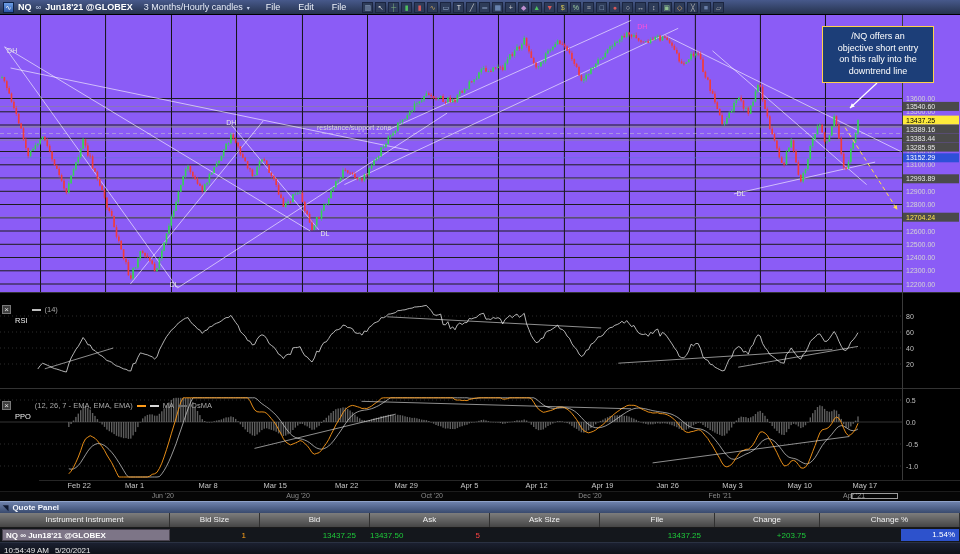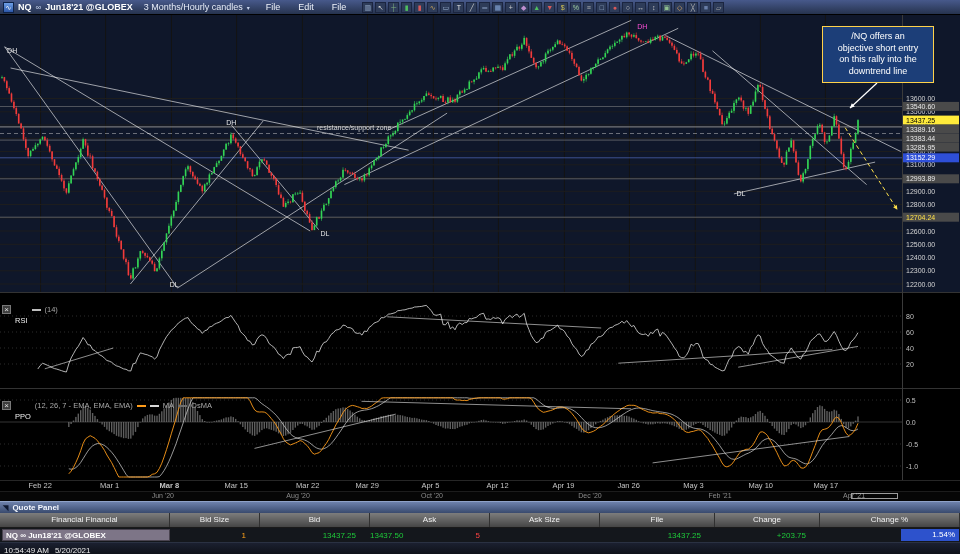--- a/index.html
+++ b/index.html
@@ -14,38 +14,38 @@
   .inf{color:#c9d5ee;font-size:8px;}
   .contract{font-weight:bold;}
   .tf{margin-left:7px;color:#e6ecf8;}
   .caret{font-size:6px;color:#c9d5ee;}
   .menu{margin-left:10px;color:#eef2fa;padding:0 2px;cursor:default;}
   .menu:first-of-type{margin-left:15px;}
   .tb-icons{display:flex;gap:2px;margin-left:10px;flex:1;overflow:hidden;}
   .tbi{width:11px;height:11px;flex:none;background:#2e3c59;border:1px solid #1b2540;font-size:7px;
        line-height:10px;text-align:center;box-sizing:border-box;}
   
-  .chart{position:relative;height:277px;background:#0f172a;}
+  .chart{position:relative;height:277px;background:#8b5cf6;}
   .chart svg,.panel svg{position:absolute;left:0;top:0;}
   .panel{position:relative;background:#000;}
   .rsi{height:96px;}
   .ppo{height:92px;}
   .phead{position:absolute;top:2px;left:2px;display:flex;align-items:center;gap:4px;
          font-size:7.5px;color:#cfcfcf;z-index:3;}
   .pt{color:#f0f0f0;margin-top:22px;}
   .pp{color:#a8a8a8;}
   .pclose{width:9px;height:9px;background:#3e3e3e;border:1px solid #787878;color:#e0e0e0;
           font-size:8px;line-height:8px;text-align:center;box-sizing:border-box;}
   .sw{width:9px;height:2px;background:#bdbdbd;display:inline-block;}
   .note{position:absolute;left:822px;top:11px;width:112px;padding:4px 2px;z-index:4;
         font-size:9px;line-height:1.3;text-align:center;color:#fff;white-space:pre-line;
         box-sizing:border-box;}
   .axis-hit{position:absolute;right:0;top:0;width:57px;height:100%;z-index:2;}
   
-  .dates{position:relative;height:10px;background:#000;font-size:7.5px;color:#c6c6c6;border-top:1px solid #262626;}
+  .dates{position:relative;height:10px;background:#000;font-size:7.5px;color:#c6c6c6;border-top:1px solid #262626;margin-left:39px;}
   .dates span{position:absolute;top:0;}
   .mini{position:relative;height:9px;background:#060606;font-size:7px;color:#8b8b8b;border-top:1px solid #1c1c1c;}
   .mini span{position:absolute;top:0;}
   .minisel{position:absolute;top:1px;height:6px;border:1px solid #cfcfcf;opacity:.75;box-sizing:border-box;}
   
   .qp-title{height:12px;background:linear-gradient(#6d81ab,#394a6e);display:flex;align-items:center;gap:4px;
             font-size:8px;font-weight:bold;color:#f2f6fe;padding-left:3px;border-top:1px solid #8fa2c8;box-sizing:border-box;}
   .qp-tri{color:#0e1830;font-size:7px;line-height:7px;}
   .qpgrid{display:grid;grid-template-columns:170px 90px 110px 120px 110px 115px 105px 1fr;}
   .qp-head{height:14px;background:linear-gradient(#7d7d7d,#454545);font-size:8px;color:#f2f2f2;
@@ -1315,22 +1315,22 @@
       <span class="sw" id="sw-ppo" style="background: rgb(255, 156, 26);"></span>
       <span class="sw" id="sw-ma" style="background: rgb(216, 216, 216);"></span>
       <span class="pp">MA</span>
       <span class="sw" id="sw-osma" style="background: rgb(110, 110, 110);"></span>
       <span class="pp">OsMA</span>
     </div>
   </div>
 
   <div class="dates">
       <span style="left: 28.52px;">Feb 22</span>
-      <span style="left: 100px; text-align: center;">Mar 1</span>
-      <span style="left: 159.488px; font-weight: bold;">Mar 8</span>
+      <span style="left: 86px; text-align: center;">Mar 1</span>
+      <span style="left: 159.488px;">Mar 8</span>
       <span style="left: 224.544px;">Mar 15</span>
       <span style="left: 296px;">Mar 22</span>
       <span style="left: 355.512px;">Mar 29</span>
       <span style="left: 421.424px;">Apr 5</span>
       <span style="left: 486.48px;">Apr 12</span>
       <span style="left: 552.392px;">Apr 19</span>
       <span style="left: 617.448px;">Jan 26</span>
       <span style="left: 683.36px;">May 3</span>
       <span style="left: 748.416px;">May 10</span>
       <span style="left: 813.472px;">May 17</span>
@@ -1343,21 +1343,21 @@
       <span style="left: 708.4px;">Feb '21</span>
       <span style="left: 843.1px;">Apr '21</span>
       <div class="minisel" style="left: 850.61px; width: 47.594px;"></div>
     </div>
 
   <div class="qp-title">
     <span class="qp-tri">◥</span>
     <span>Quote Panel</span>
   </div>
   <div class="qpgrid qp-head">
-    <div>Financial Financial</div>
+    <div>Instrument Instrument</div>
     <div>Bid Size</div>
     <div>Bid</div>
     <div>Ask</div>
     <div>Ask Size</div>
     <div>File</div>
     <div>Change</div>
     <div>Change %</div>
   </div>
   <div class="qpgrid qp-row">
     <div class="cell-instr">NQ ∞ Jun18'21 @GLOBEX</div>

